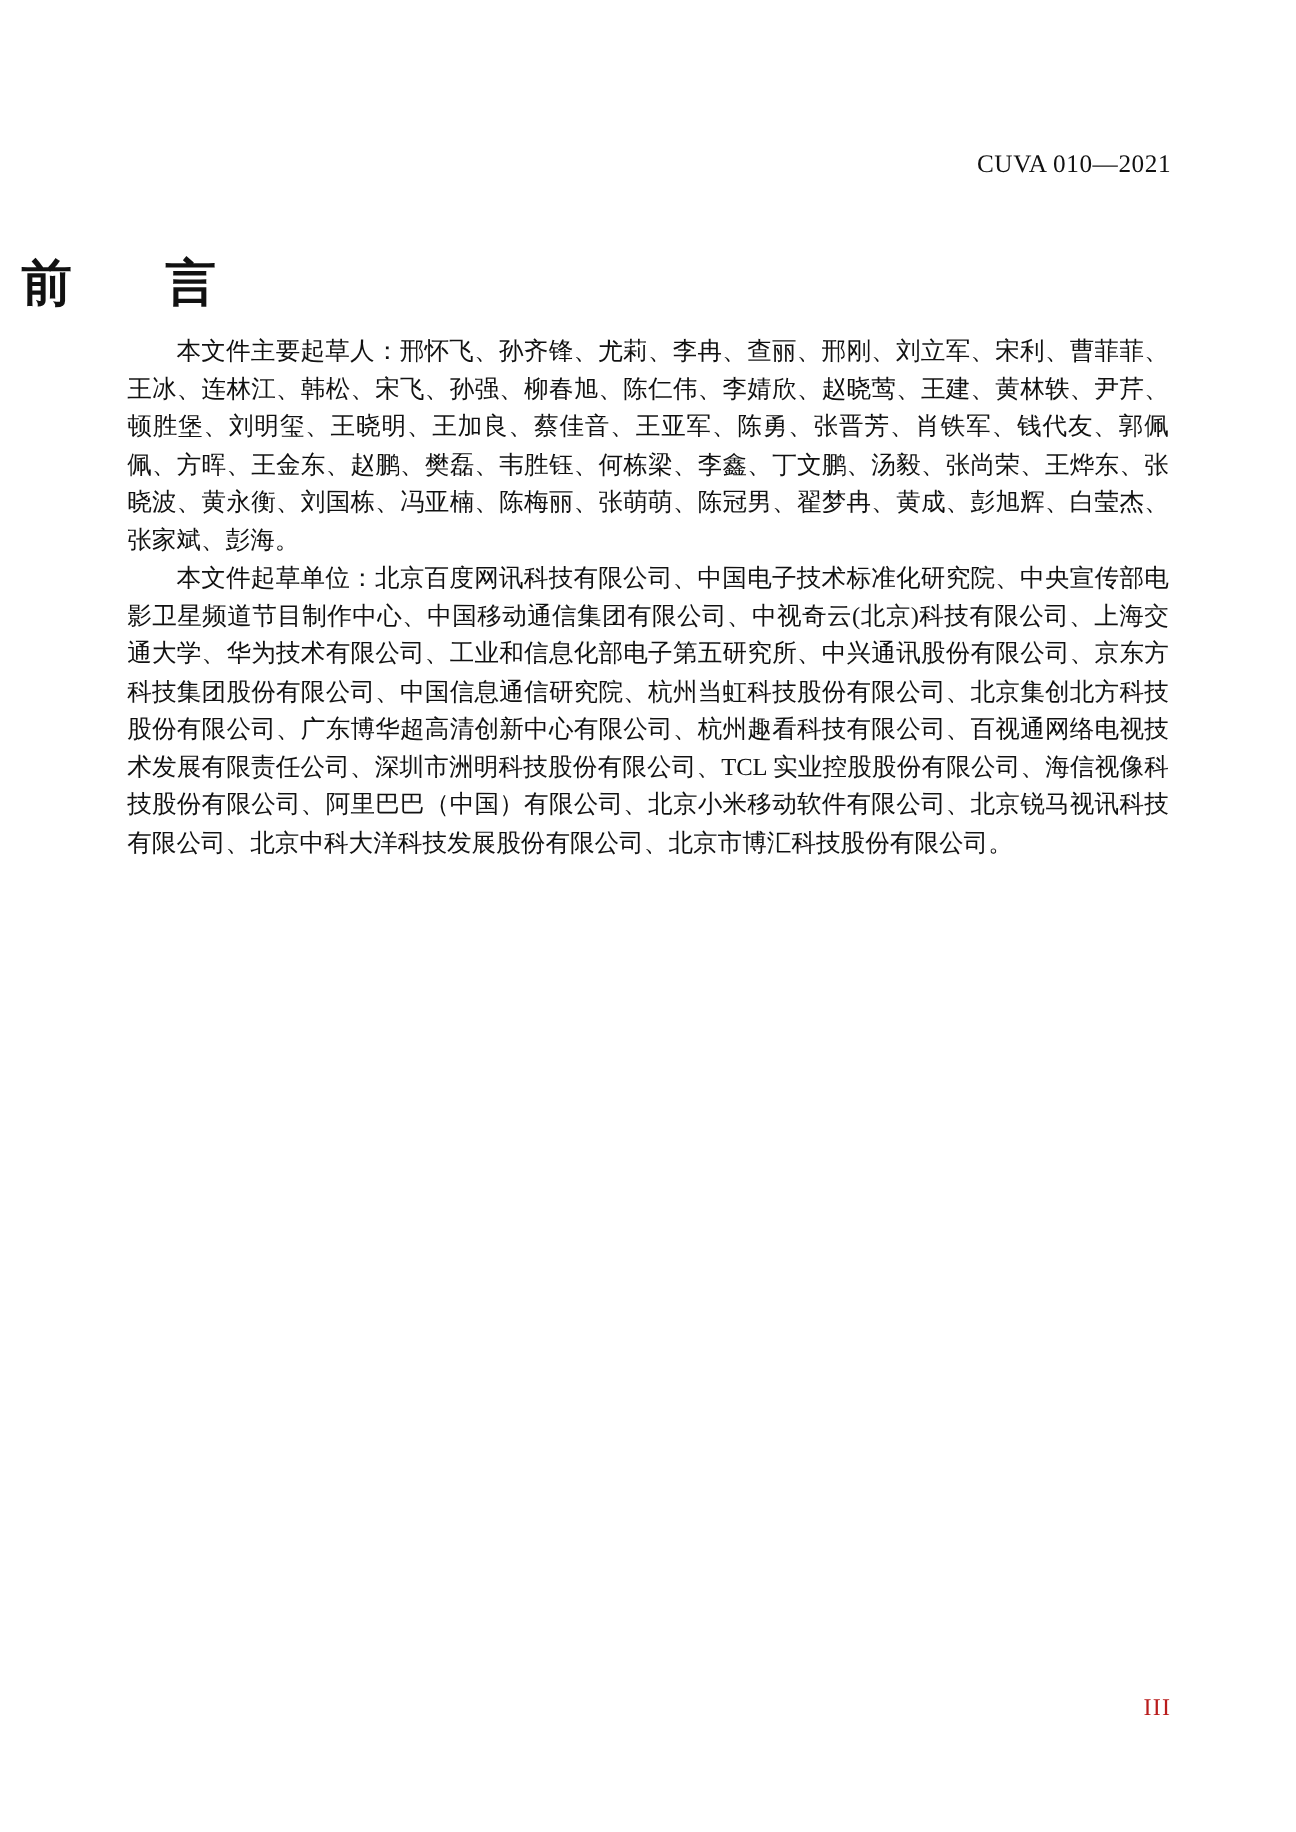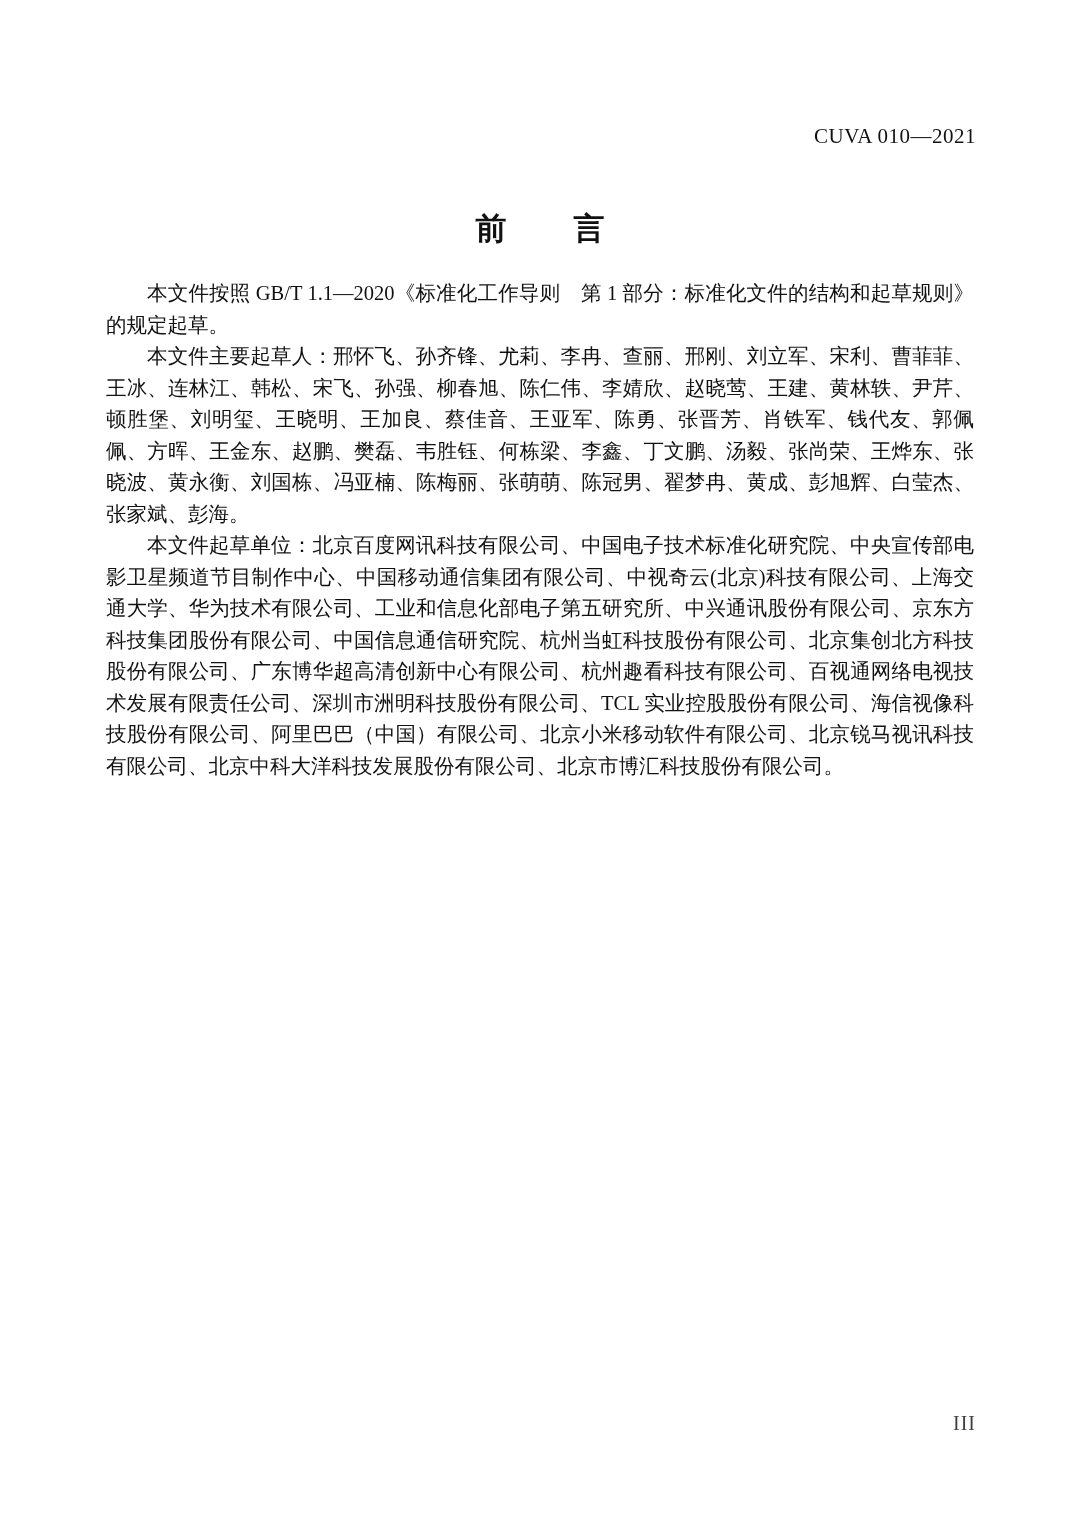--- a/index.html
+++ b/index.html
@@ -26,22 +26,21 @@
     font-size: 21px;
     letter-spacing: 0.5px;
     color: #111111;
     white-space: nowrap;
   }
   .title {
     position: absolute;
     top: 208px;
     left: 0;
     width: 1080px;
-    text-align: center;
-    font-size: 31px;
+    font-size: 42px;
     font-weight: bold;
     letter-spacing: 18px;
     text-indent: 18px;
     color: #111111;
   }
   .body-block {
     position: absolute;
     top: 278px;
     left: 106px;
     width: 868px;
@@ -55,33 +54,32 @@
     margin: 0;
     color: #111111;
     word-break: break-all;
   }
   .footer {
     position: absolute;
     bottom: 92px;
     right: 104px;
     font-size: 20px;
     letter-spacing: 1px;
-    color: #404040;
+    color: #b91c1c;
   }
 </style>
 </head>
 <body>
 
 <div class="page">
 
   <div class="header">CUVA 010—2021</div>
 
   <div class="title">前　言</div>
 
   <div class="body-block">
-    <p class="para">本文件按照 GB/T 1.1—2020《标准化工作导则　第 1 部分：标准化文件的结构和起草规则》的规定起草。</p>
     <p class="para">本文件主要起草人：邢怀飞、孙齐锋、尤莉、李冉、查丽、邢刚、刘立军、宋利、曹菲菲、王冰、连林江、韩松、宋飞、孙强、柳春旭、陈仁伟、李婧欣、赵晓莺、王建、黄林轶、尹芹、顿胜堡、刘明玺、王晓明、王加良、蔡佳音、王亚军、陈勇、张晋芳、肖铁军、钱代友、郭佩佩、方晖、王金东、赵鹏、樊磊、韦胜钰、何栋梁、李鑫、丁文鹏、汤毅、张尚荣、王烨东、张晓波、黄永衡、刘国栋、冯亚楠、陈梅丽、张萌萌、陈冠男、翟梦冉、黄成、彭旭辉、白莹杰、张家斌、彭海。</p>
     <p class="para">本文件起草单位：北京百度网讯科技有限公司、中国电子技术标准化研究院、中央宣传部电影卫星频道节目制作中心、中国移动通信集团有限公司、中视奇云(北京)科技有限公司、上海交通大学、华为技术有限公司、工业和信息化部电子第五研究所、中兴通讯股份有限公司、京东方科技集团股份有限公司、中国信息通信研究院、杭州当虹科技股份有限公司、北京集创北方科技股份有限公司、广东博华超高清创新中心有限公司、杭州趣看科技有限公司、百视通网络电视技术发展有限责任公司、深圳市洲明科技股份有限公司、TCL 实业控股股份有限公司、海信视像科技股份有限公司、阿里巴巴（中国）有限公司、北京小米移动软件有限公司、北京锐马视讯科技有限公司、北京中科大洋科技发展股份有限公司、北京市博汇科技股份有限公司。</p>
   </div>
 
   <div class="footer">III</div>
 
 </div>
 
 </body></html>

